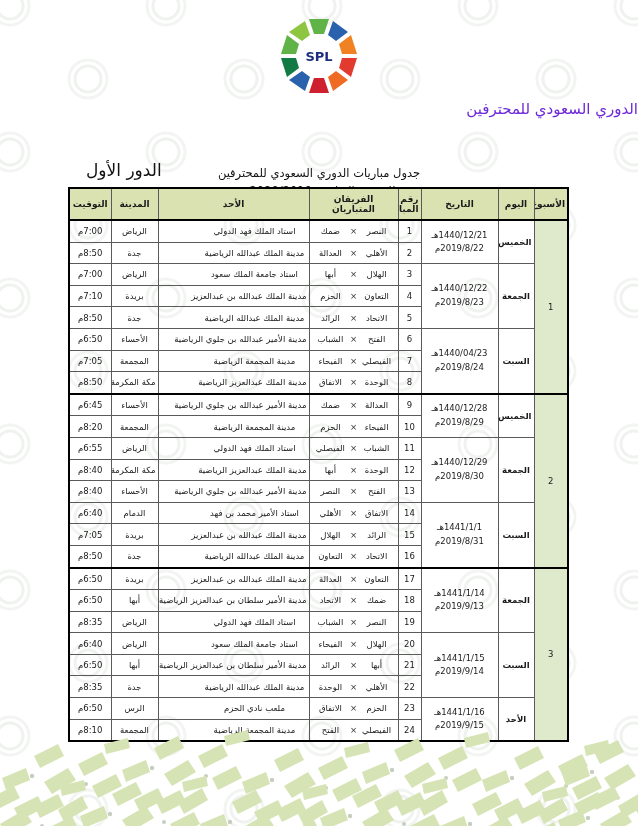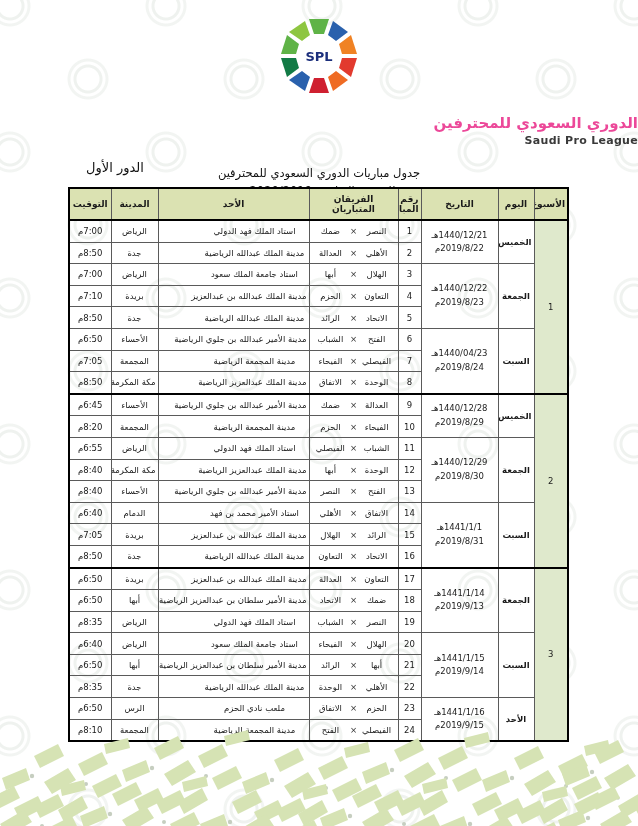--- a/index.html
+++ b/index.html
@@ -13,24 +13,24 @@
   .watermark{
     position:absolute;inset:0;pointer-events:none;
     background-image:
       radial-gradient(circle, rgba(175,190,175,0) 11px, rgba(175,190,175,.20) 12px, rgba(175,190,175,.20) 14px, rgba(175,190,175,0) 15px, rgba(175,190,175,0) 17px, rgba(175,190,175,.16) 18px, rgba(175,190,175,.16) 20px, rgba(175,190,175,0) 21px),
       radial-gradient(circle, rgba(175,190,175,0) 11px, rgba(175,190,175,.20) 12px, rgba(175,190,175,.20) 14px, rgba(175,190,175,0) 15px, rgba(175,190,175,0) 17px, rgba(175,190,175,.16) 18px, rgba(175,190,175,.16) 20px, rgba(175,190,175,0) 21px);
     background-size:156px 146px,156px 146px;
     background-position:10px 6px,88px 79px;
   }
   .logo-block{position:absolute;top:14px;left:0;width:100%;text-align:right;}
   .logo-block svg{display:block;margin:0 auto;}
-  .logo-ar{font-size:15px;font-weight:bold;color:#ec4899;margin-top:16px;direction:rtl;}
+  .logo-ar{font-size:15px;font-weight:normal;color:#6d28d9;margin-top:2px;direction:rtl;}
   .logo-en{font-size:11px;font-weight:bold;color:#3a3a3a;margin-top:2px;letter-spacing:.3px;}
   .doc-title{position:absolute;top:141px;left:0;width:100%;text-align:center;direction:rtl;font-size:11.5px;line-height:1.55;color:#111;margin-top:24px;}
-  .round-label{position:absolute;top:160px;left:86px;direction:rtl;font-size:13px;color:#111;}
+  .round-label{position:absolute;top:160px;left:86px;direction:rtl;font-size:17px;color:#111;}
   table.sched{
     position:absolute;top:187px;left:68px;
     width:501px;border-collapse:collapse;table-layout:fixed;
     direction:rtl;border:2.4px solid #000;background:transparent;
   }
   .sched th,.sched td{
     border:1px solid #5a5a5a;text-align:center;vertical-align:middle;
     padding:0 2px;overflow:hidden;white-space:nowrap;
   }
   .sched thead th{
@@ -63,21 +63,20 @@
     <polygon points="74,66 59,77 54,63 62,57" fill="#ef6b23"></polygon>
     <polygon points="55,79 35,79 40,64 50,64" fill="#cf2030"></polygon>
     <polygon points="31,77 15,66 28,57 36,63" fill="#2a61ad"></polygon>
     <polygon points="13,63 7,44 22,44 25,54" fill="#127a45"></polygon>
     <polygon points="7,40 13,21 25,30 22,40" fill="#5fb347"></polygon>
     <polygon points="15,18 31,7 36,21 28,27" fill="#8ec641"></polygon>
     <circle cx="45" cy="42" r="22" fill="#ffffff"></circle>
     <text x="45" y="47" text-anchor="middle" font-size="13" font-weight="bold" fill="#1c2f7c" font-family="DejaVu Sans, sans-serif">SPL</text>
   </svg>
   <div class="logo-ar">الدوري السعودي للمحترفين</div>
-  <div class="logo-en">Saudi Pro League</div>
 </div>
 
 <div class="doc-title">
   <div>جدول مباريات  الدوري السعودي للمحترفين</div>
   <div>للموسم الرياضي 2020/2019م</div>
 </div>
 <div class="round-label">الدور  الأول</div>
 
 <table class="sched">
   <colgroup>

